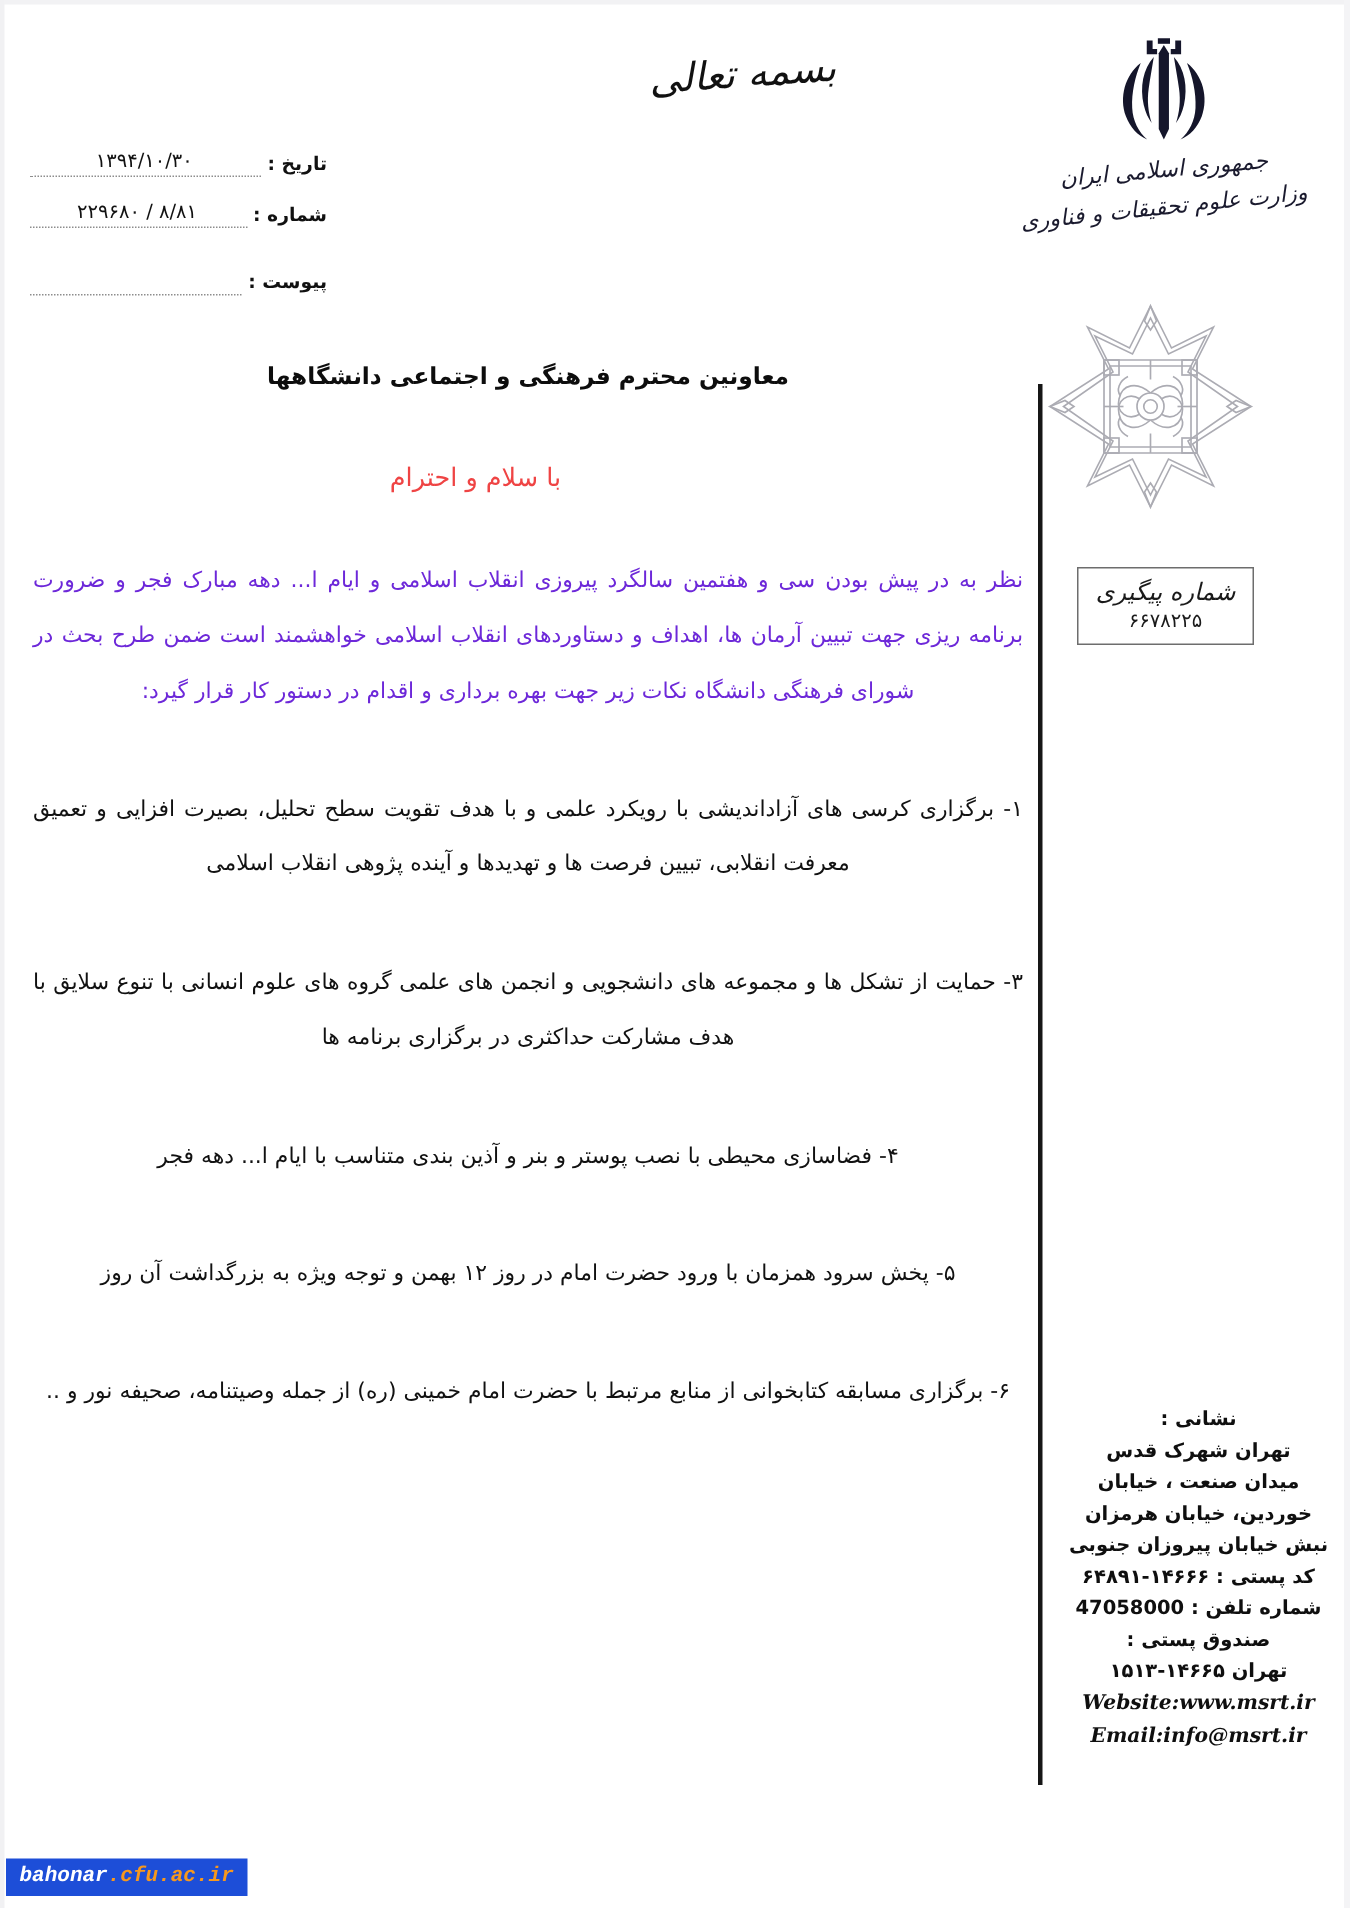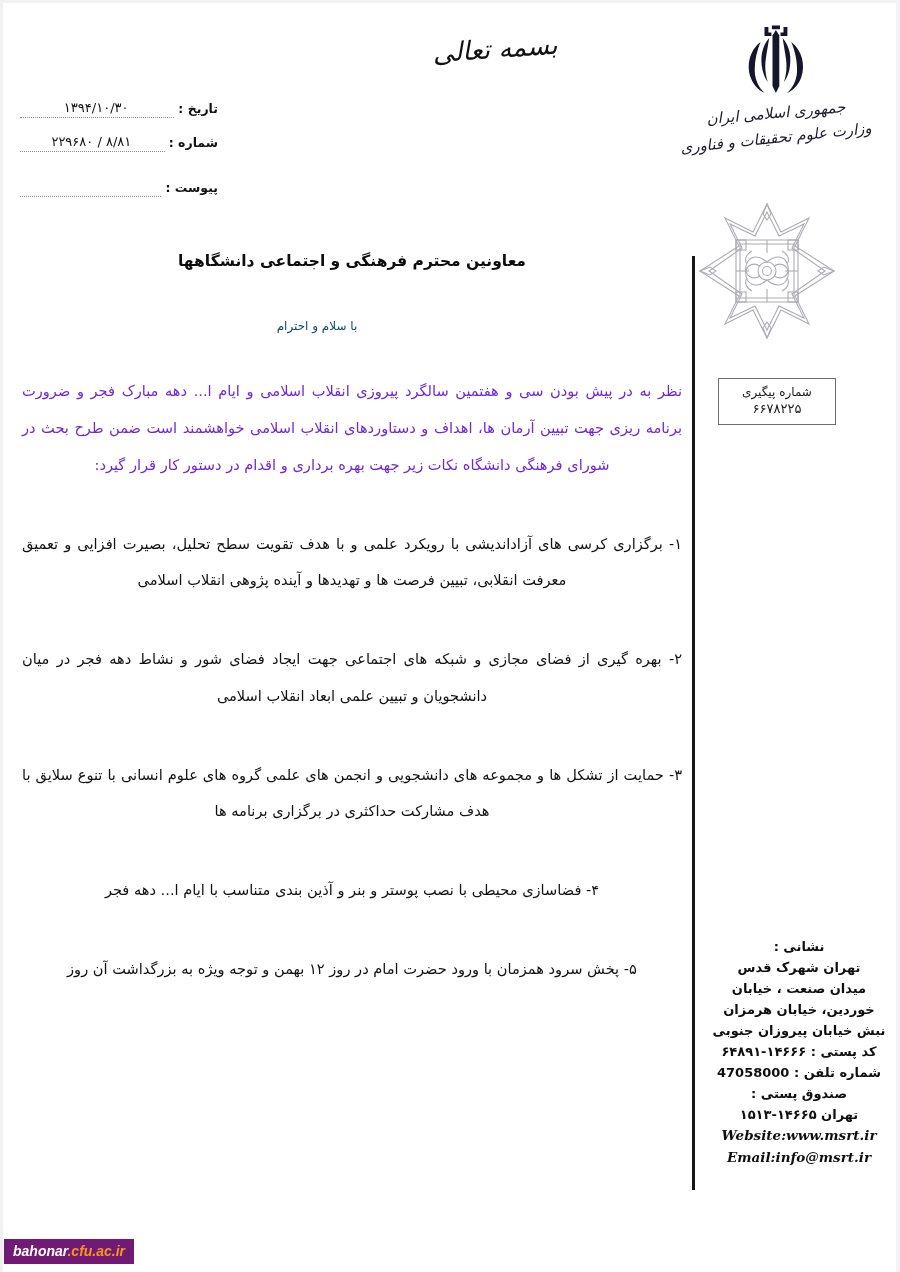--- a/index.html
+++ b/index.html
@@ -148,52 +148,53 @@
     top: 378px;
     left: 718px;
     width: 108px;
     padding: 5px 4px 6px 4px;
     border: 1px solid #6d6d6d;
     text-align: center;
     background: #fff;
     direction: rtl;
   }
   .tracking-title {
-    font-size: 12px;
+    font-size: 16px;
     color: #1a1a1a;
     line-height: 1.35;
+    font-style: italic;
   }
   .tracking-num {
     font-size: 13px;
     color: #1a1a1a;
     letter-spacing: 0.5px;
     line-height: 1.35;
   }
 
   
   .body-col {
     position: absolute;
-    top: 250px;
+    top: 240px;
     right: 218px;
     width: 660px;
     direction: rtl;
     text-align: right;
   }
   .recipient {
     font-size: 15.5px;
     font-weight: bold;
     color: #0d0d0d;
     text-align: center;
     padding-right: 0;
     margin: 0 0 0 0;
     line-height: 1.5;
   }
   .greeting {
-    font-size: 12px;
-    color: #0c4a6e;
+    font-size: 17px;
+    color: #ef4444;
     text-align: center;
     margin-top: 46px;
     margin-right: 70px;
   }
   .para {
     font-size: 14.6px;
     color: #6d28d9;
     line-height: 2.52;
     text-align: justify;
     text-align-last: center;
@@ -239,23 +240,23 @@
     letter-spacing: 0;
     direction: ltr;
     text-align: center;
   }
 
   
   .watermark {
     position: absolute;
     left: 4px;
     bottom: 8px;
-    background: #701a75;
+    background: #1d4ed8;
     padding: 4px 9px 5px 9px;
-    font-family: Liberation Sans, sans-serif;
+    font-family: Liberation Mono, monospace;
     font-style: italic;
     font-weight: bold;
     font-size: 14px;
     direction: ltr;
     white-space: nowrap;
   }
   .wm-a { color: #ffffff; }
   .wm-b { color: #f7981d; }
 </style>
 </head>
@@ -366,24 +367,24 @@
     <div class="tracking-num">۶۶۷۸۲۲۵</div>
   </div>
 
   <div class="body-col">
     <div class="recipient">معاونین محترم فرهنگی و اجتماعی دانشگاهها</div>
     <div class="greeting">با سلام و احترام</div>
     <div class="para">نظر به در پیش بودن سی و هفتمین سالگرد پیروزی انقلاب اسلامی و ایام ا... دهه مبارک فجر و ضرورت برنامه ریزی جهت تبیین آرمان ها، اهداف و دستاوردهای انقلاب اسلامی خواهشمند است ضمن طرح بحث در شورای فرهنگی دانشگاه نکات زیر جهت بهره برداری و اقدام در دستور کار قرار گیرد:</div>
 
     <ol class="clause-list">
       <li class="clause">۱- برگزاری کرسی های آزاداندیشی با رویکرد علمی و با هدف تقویت سطح تحلیل، بصیرت افزایی و تعمیق معرفت انقلابی، تبیین فرصت ها و تهدیدها و آینده پژوهی انقلاب اسلامی</li>
-      <li class="clause">۲- بهره گیری از فضای مجازی و شبکه های اجتماعی جهت ایجاد فضای شور و نشاط دهه فجر در میان دانشجویان و تبیین علمی ابعاد انقلاب اسلامی</li>
       <li class="clause">۳- حمایت از تشکل ها و مجموعه های دانشجویی و انجمن های علمی گروه های علوم انسانی با تنوع سلایق با هدف مشارکت حداکثری در برگزاری برنامه ها</li>
       <li class="clause single">۴- فضاسازی محیطی با نصب پوستر و بنر و آذین بندی متناسب با ایام ا... دهه فجر</li>
       <li class="clause single">۵- پخش سرود همزمان با ورود حضرت امام در روز ۱۲ بهمن و توجه ویژه به بزرگداشت آن روز</li>
+      <li class="clause single">۶- برگزاری مسابقه کتابخوانی از منابع مرتبط با حضرت امام خمینی (ره) از جمله وصیتنامه، صحیفه نور و ..</li>
     </ol>
   </div>
 
   <div class="address">
     <div>نشانی :</div>
     <div>تهران شهرک قدس</div>
     <div>میدان صنعت ، خیابان</div>
     <div>خوردین، خیابان هرمزان</div>
     <div>نبش خیابان پیروزان جنوبی</div>
     <div>کد پستی : ۱۴۶۶۶-۶۴۸۹۱</div>

